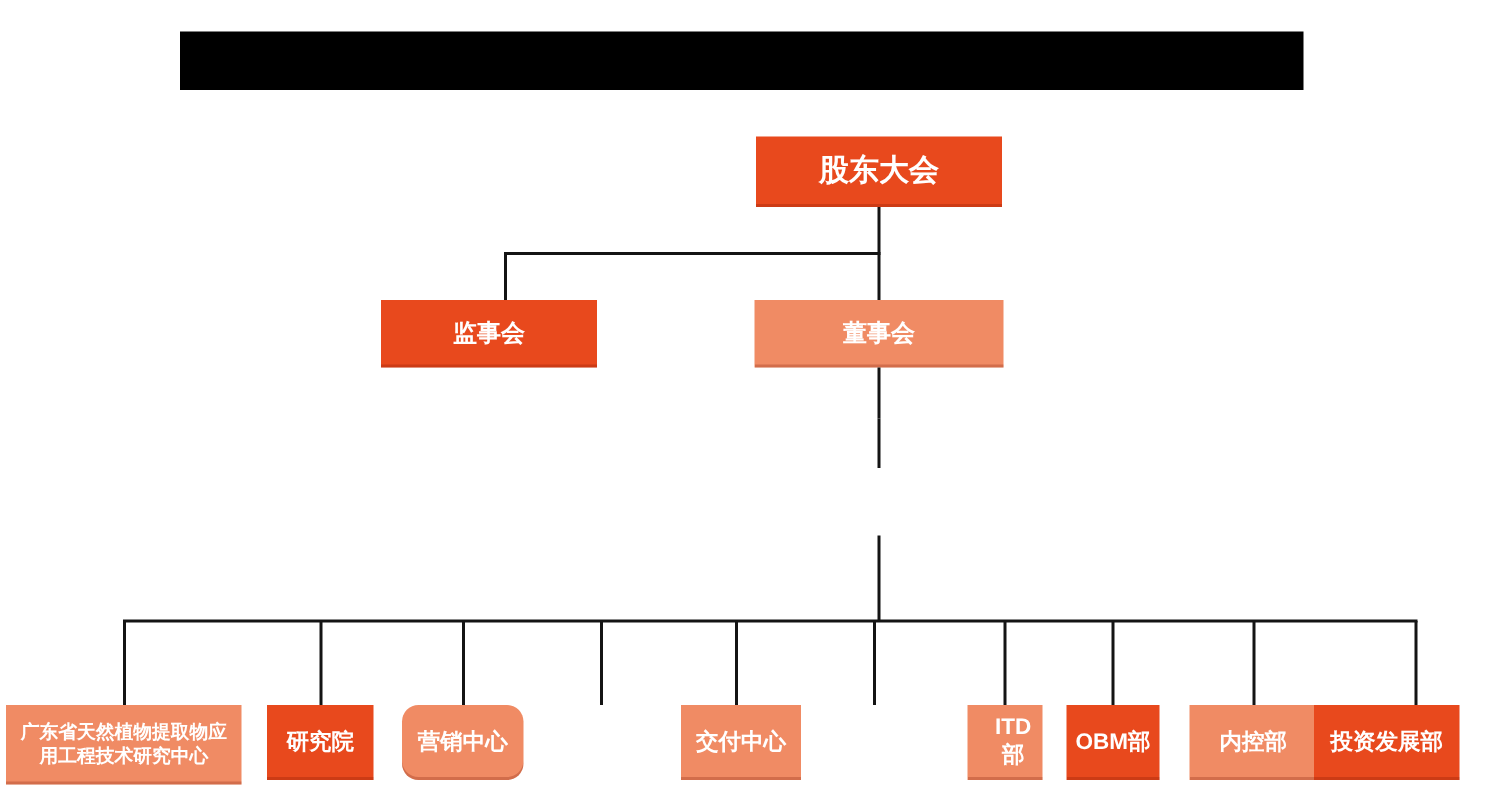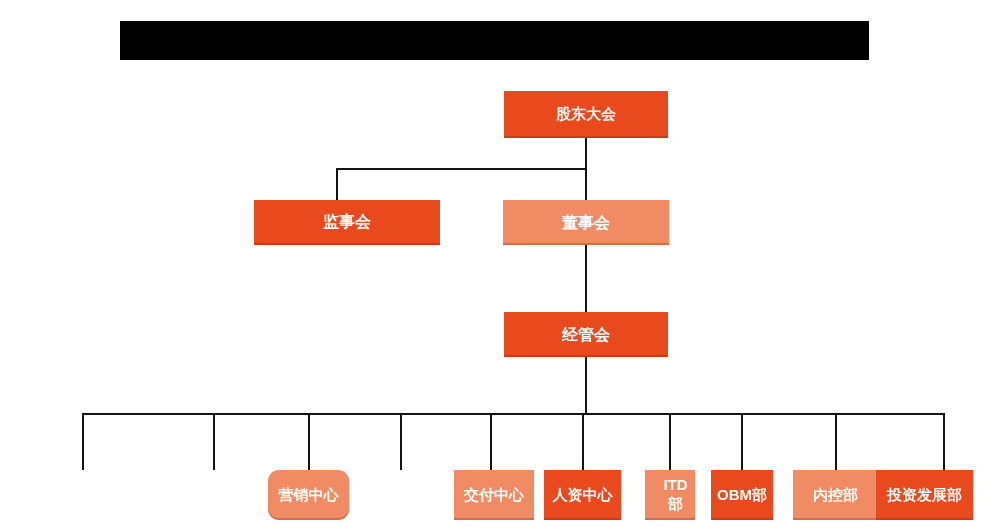--- a/index.html
+++ b/index.html
@@ -38,40 +38,40 @@
     position: absolute;
     background: #141414;
   }
 </style>
 </head>
 <body>
 
 <div id="stage">
   <div id="redacted-title" class="redacted-bar" style="left: 120px; top: 21px; width: 749px; height: 39px; background: rgb(0, 0, 0);"></div>
 
-<div class="node primary" style="left: 504px; top: 91px; width: 164px; height: 47px; font-size: 15px;">
+<div class="node primary" style="left: 504px; top: 91px; width: 164px; height: 47px; font-size: 20px;">
       <span>股东大会</span>
     </div>
-    <div class="node primary" style="left: 254px; top: 200px; width: 186px; height: 45px; font-size: 16px; font-family: Liberation Mono, monospace;">
+    <div class="node primary" style="left: 254px; top: 200px; width: 144px; height: 45px; font-size: 16px;">
       <span>监事会</span>
     </div>
     <div class="node secondary" style="left: 503px; top: 200px; width: 166px; height: 45px; font-size: 16px;">
       <span>董事会</span>
     </div>
-    <div class="node primary" style="left: 504px; top: 312px; width: 164px; height: 45px; font-size: 16px;">
-      <span>经管会</span>
+    <div class="node secondary" style="left: 4px; top: 470px; width: 157px; height: 53px; font-size: 12.5px;">
+      <span>广东省天然植物提取物应用工程技术研究中心</span>
+    </div>
+    <div class="node primary" style="left: 178px; top: 470px; width: 71px; height: 50px; font-size: 15px;">
+      <span>研究院</span>
     </div>
     <div class="node secondary" style="left: 268px; top: 470px; width: 81px; height: 50px; font-size: 15px; border-radius: 11px;">
       <span>营销中心</span>
     </div>
     <div class="node secondary" style="left: 454px; top: 470px; width: 80px; height: 50px; font-size: 15px;">
       <span>交付中心</span>
-    </div>
-    <div class="node primary" style="left: 544px; top: 470px; width: 77px; height: 50px; font-size: 15px;">
-      <span>人资中心</span>
     </div>
     <div class="node secondary" style="left: 645px; top: 470px; width: 50px; height: 50px; font-size: 15px; padding-left: 15px;">
       <span>ITD部</span>
     </div>
     <div class="node secondary" style="left: 793px; top: 470px; width: 85px; height: 50px; font-size: 15px;">
       <span>内控部</span>
     </div>
     <div class="node primary" style="left: 711px; top: 470px; width: 62px; height: 50px; font-size: 15px;">
       <span>OBM部</span>
     </div>

